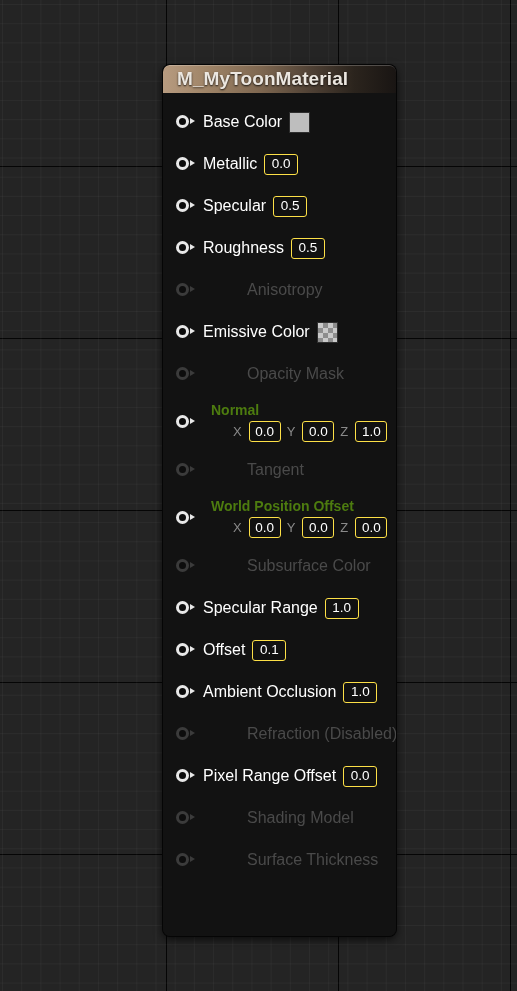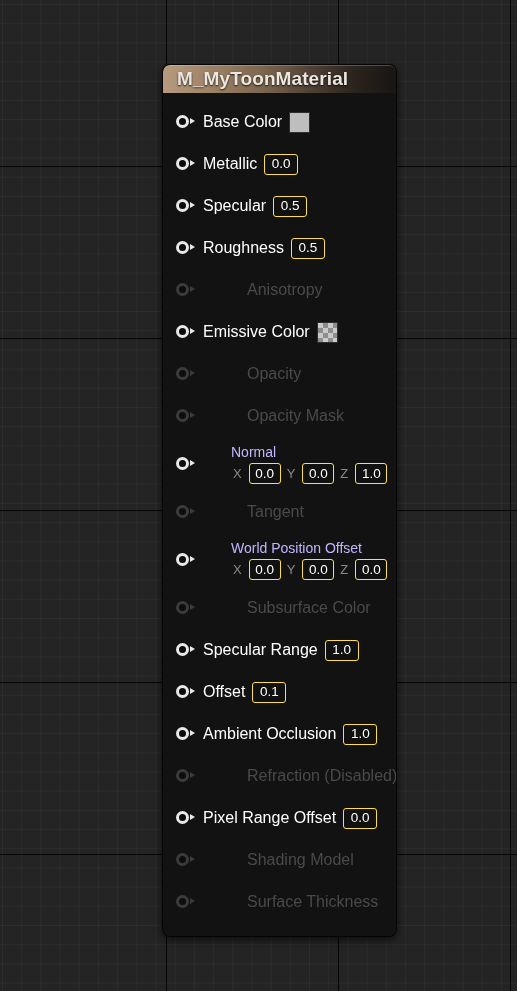--- a/index.html
+++ b/index.html
@@ -178,25 +178,25 @@
     background-position: 0 0, 5px 5px;
   }
 
   
   .vector-stack {
     display: flex;
     flex-direction: column;
     justify-content: center;
   }
   .vector-title {
-    color: #c4b5fd;
+    color: #4d7c0f;
     font-size: 14px;
-    font-weight: normal;
+    font-weight: bold;
     margin-bottom: 3px;
-    margin-left: 28px;
+    margin-left: 8px;
     white-space: nowrap;
   }
   .vector-fields {
     display: flex;
     align-items: center;
     gap: 6px;
     margin-left: 30px;
   }
   .axis-label {
     color: #8a8a8a;
@@ -262,27 +262,20 @@
           <span class="pin-arrow"></span>
         </span>
         <span class="pin-label">Emissive Color</span>
         <span class="checker-swatch"></span>
       </div>
       <div class="pin-row disabled">
         <span class="pin-icon">
           <span class="pin-ring"></span>
           <span class="pin-arrow"></span>
         </span>
-        <span class="pin-label">Opacity</span>
-      </div>
-      <div class="pin-row disabled">
-        <span class="pin-icon">
-          <span class="pin-ring"></span>
-          <span class="pin-arrow"></span>
-        </span>
         <span class="pin-label">Opacity Mask</span>
       </div>
       <div class="pin-row vector-row">
         <span class="pin-icon">
           <span class="pin-ring"></span>
           <span class="pin-arrow"></span>
         </span>
         <div class="vector-stack">
           <div class="vector-title">Normal</div>
           <div class="vector-fields">

